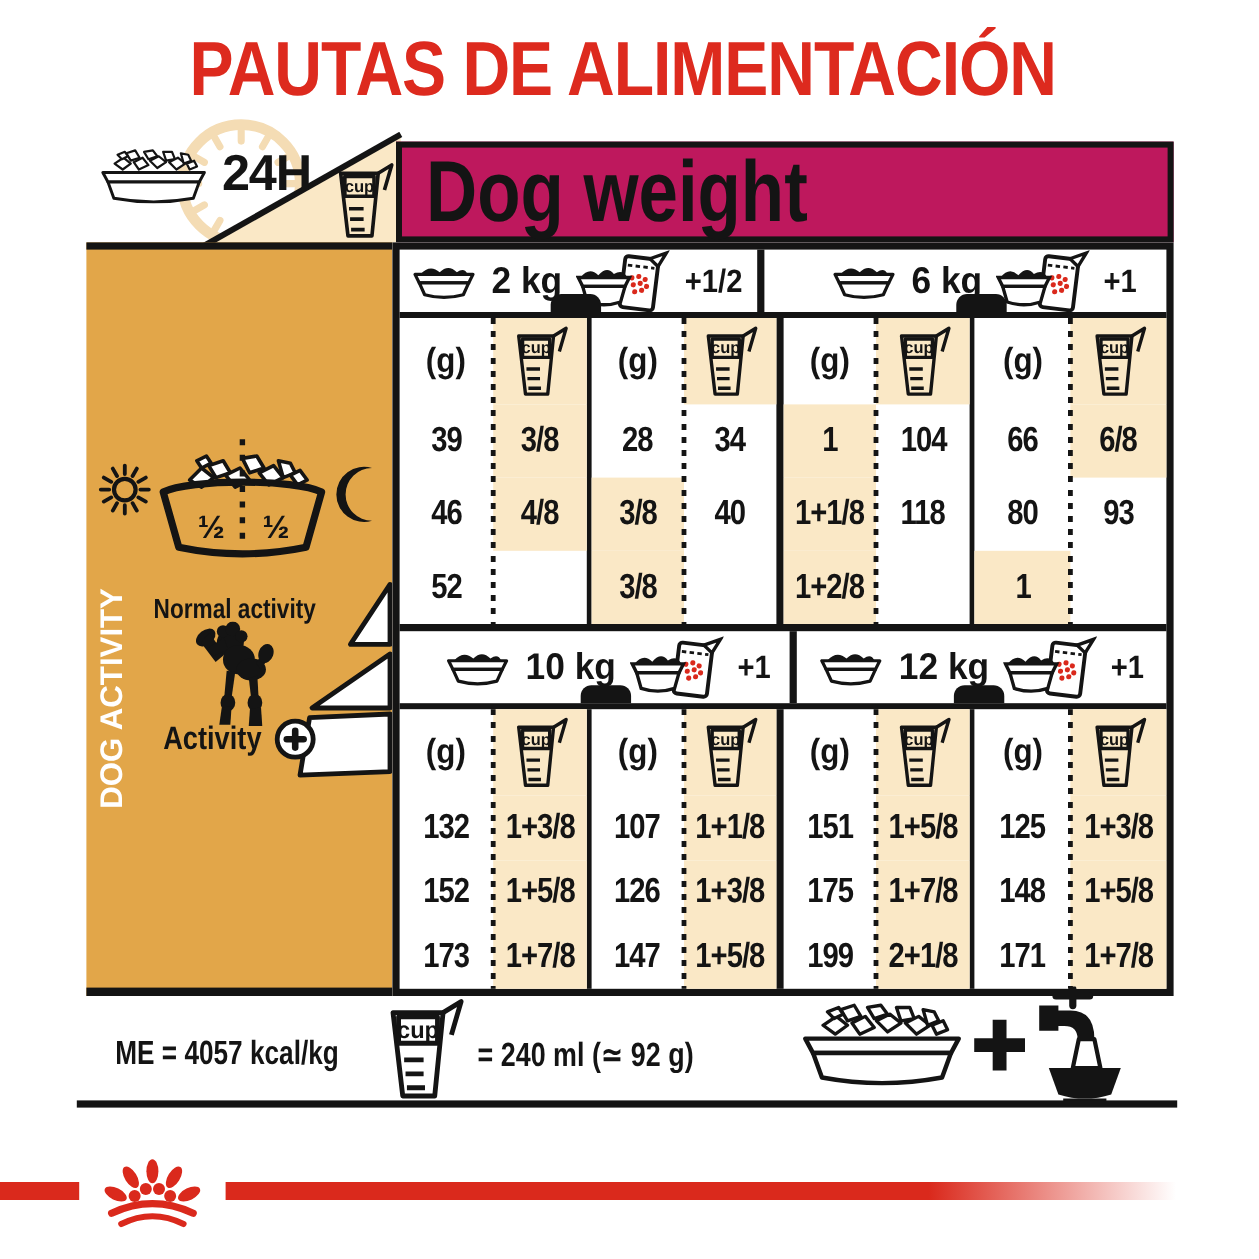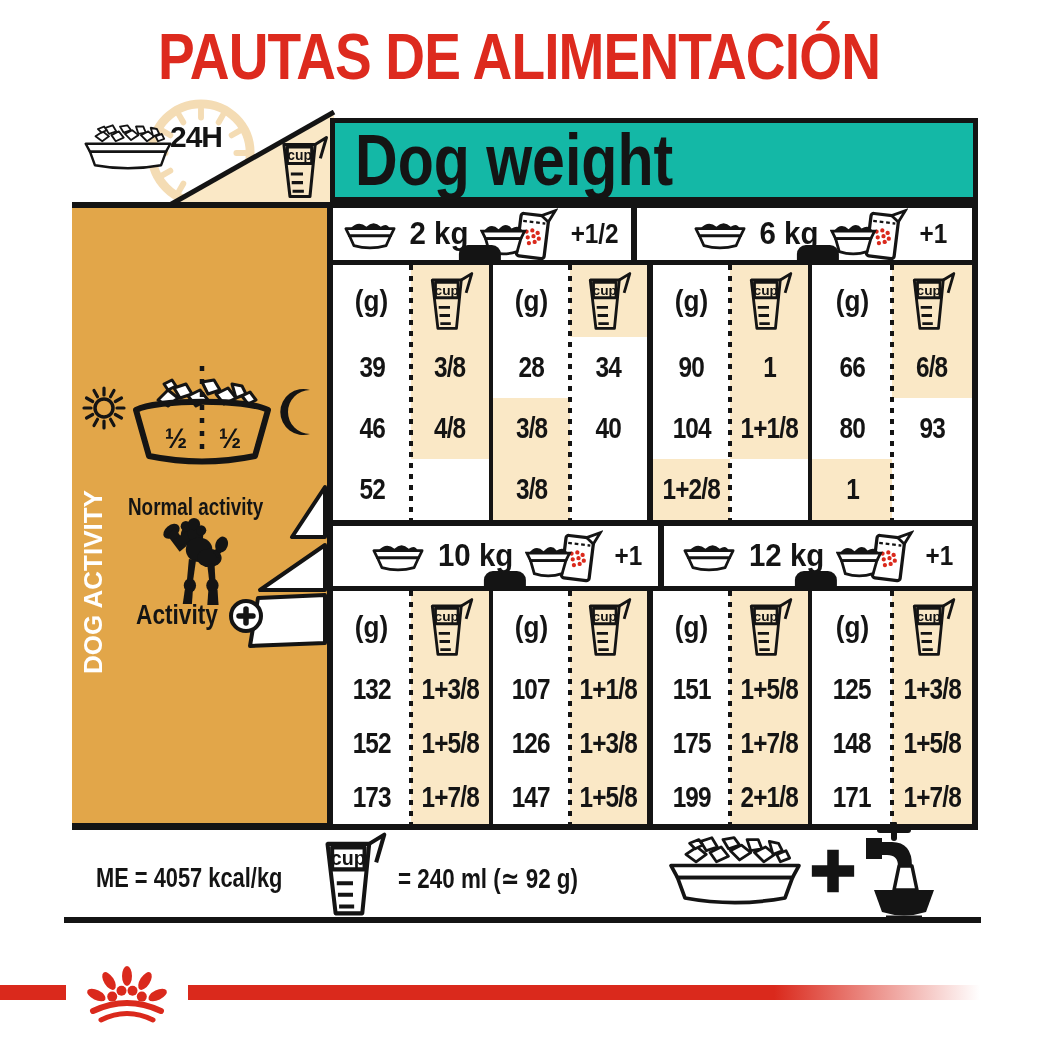--- a/index.html
+++ b/index.html
@@ -2,24 +2,24 @@
 <html><head>
 <meta charset="utf-8">
 <style>
   html,body{margin:0;padding:0;background:#fff;}
   .page{position:relative;width:1038px;height:1049px;background:#fff;overflow:hidden;
         font-family:"Liberation Sans","DejaVu Sans",sans-serif;font-weight:bold;color:#141414;}
   .abs{position:absolute;}
   .title{left:0;right:0;top:20px;text-align:center;color:#DD2A1E;font-size:64px;
          letter-spacing:-1px;transform:scaleX(.86);white-space:nowrap;}
   
-  .banner{left:330px;top:118px;width:648px;height:84px;background:#14b8a6;
+  .banner{left:330px;top:118px;width:648px;height:84px;background:#be185d;
           border:5px solid #141414;box-sizing:border-box;display:flex;align-items:center;}
   .banner span{font-size:72px;margin-left:20px;transform:scaleX(.82);transform-origin:left center;white-space:nowrap;}
-  .h24{left:170px;top:120px;font-size:30px;letter-spacing:-1px;z-index:3;}
+  .h24{left:185px;top:120px;font-size:42px;letter-spacing:-1px;z-index:3;}
   
   .sidebar{left:72px;top:202px;width:255px;height:628px;background:#E2A649;box-sizing:border-box;
            border-top:6px solid #141414;border-bottom:7px solid #141414;}
   .dogact{left:6px;top:266px;height:200px;writing-mode:vertical-rl;transform:rotate(180deg);
           color:#fff;font-size:26px;letter-spacing:0px;white-space:nowrap;}
   .normal{left:56px;top:286px;font-size:23px;transform:scaleX(.82);transform-origin:left center;white-space:nowrap;}
   .activ{left:64px;top:392px;font-size:27px;transform:scaleX(.84);transform-origin:left center;white-space:nowrap;}
   
   .tbl{left:327px;top:202px;width:651px;height:628px;border:6px solid #141414;box-sizing:border-box;
        display:flex;flex-direction:column;background:#fff;}
@@ -290,31 +290,31 @@
         <div class="dot"></div>
         <div class="c">
             <span class="g">(g)</span>
           </div>
         <div class="c cr">
             <svg width="50" height="62" viewBox="0 0 62 76">
               <use href="#cupbody"></use>
               <text x="27" y="30" font-size="17" text-anchor="middle">cup</text>
             </svg>
           </div>
-        <div class="c">
-            <span class="v">90</span>
-          </div>
         <div class="c cr">
             <span class="v">1</span>
           </div>
         <div class="c">
             <span class="v">104</span>
           </div>
         <div class="c cr">
             <span class="v">1+1/8</span>
+          </div>
+        <div class="c">
+            <span class="v">118</span>
           </div>
         <div class="c cr">
             <span class="v">1+2/8</span>
           </div>
       </div>
       <div class="pair">
         <div class="dot"></div>
         <div class="c">
             <span class="g">(g)</span>
           </div>

